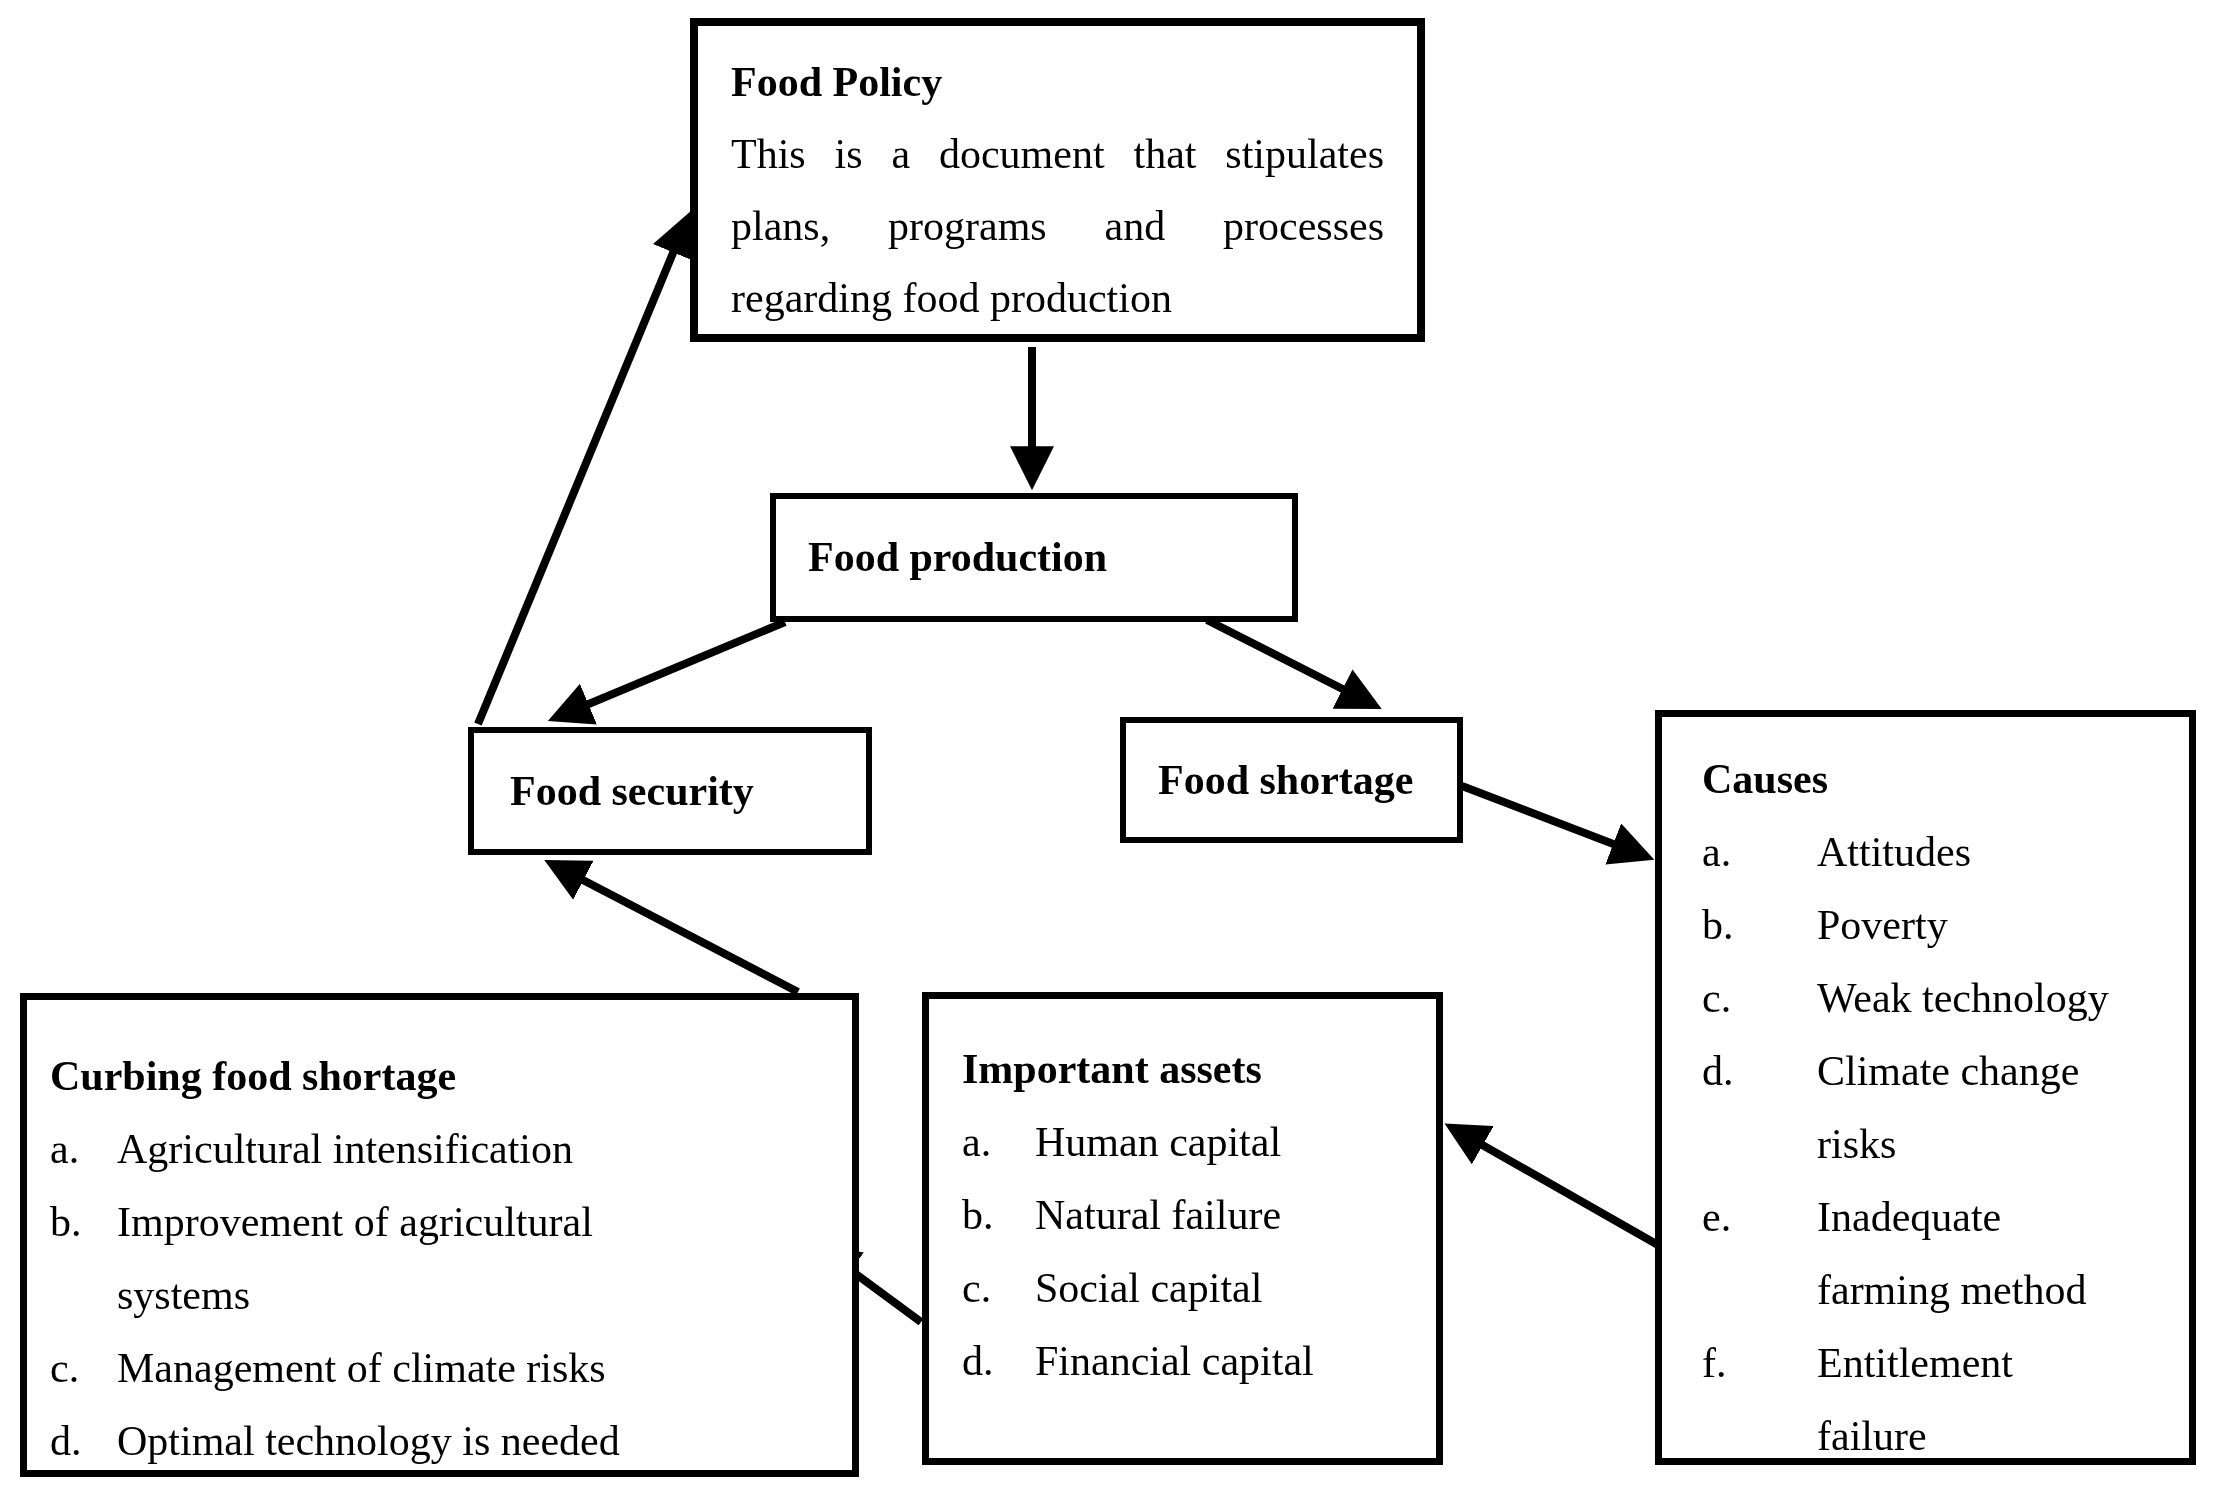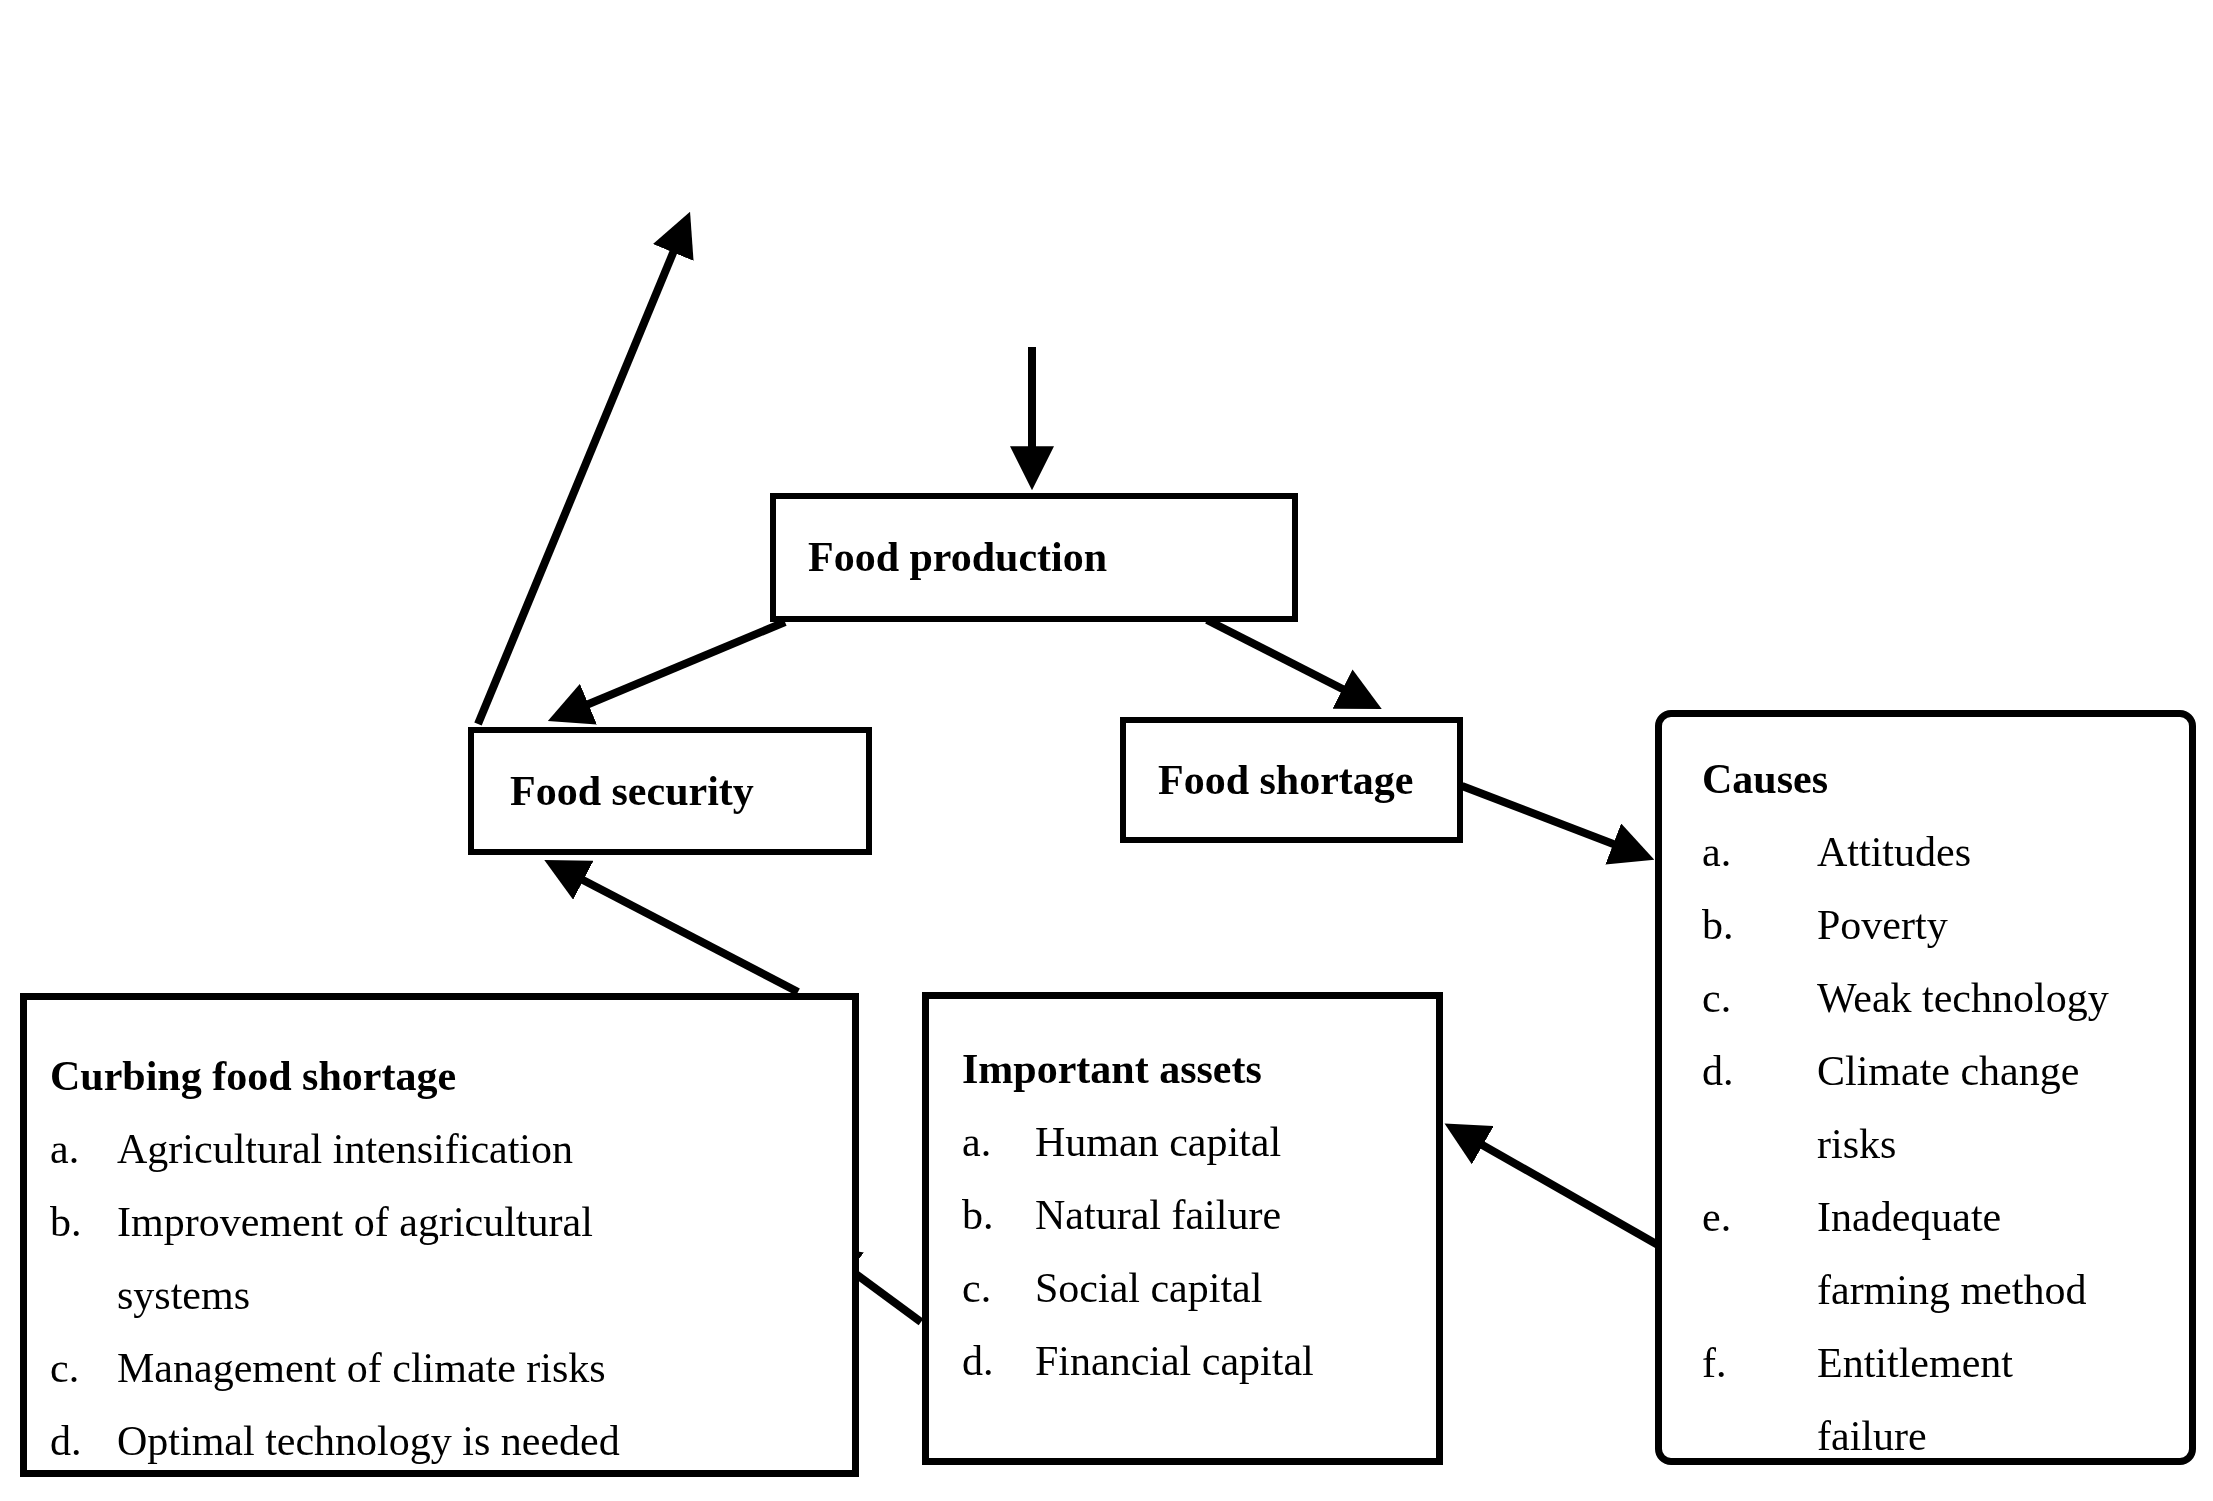--- a/index.html
+++ b/index.html
@@ -52,21 +52,21 @@
   .small {
     display: flex;
     align-items: center;
     font-weight: bold;
   }
   .production { left: 770px; top: 493px; width: 528px; height: 129px; padding-left: 32px; }
   .security   { left: 468px; top: 727px; width: 404px; height: 128px; padding-left: 36px; }
   .shortage   { left: 1120px; top: 717px; width: 343px; height: 126px; padding-left: 32px; }
   
   .listbox { border-width: 7px; }
-  .causes    { left: 1655px; top: 710px; width: 541px; height: 755px; padding: 26px 24px 0 40px; border-radius: 16px; }
+  .causes    { left: 1655px; top: 710px; width: 541px; height: 755px; padding: 26px 24px 0 40px; }
   .assets    { left: 922px;  top: 992px; width: 521px; height: 473px; padding: 34px 20px 8px 33px; }
   .curbing   { left: 20px;   top: 993px; width: 839px; height: 484px; padding: 40px 20px 0 23px; }
   .li {
     display: grid;
   }
   .causes  .li { grid-template-columns: 102px 1fr; }
   .assets  .li { grid-template-columns: 73px 1fr; }
   .curbing .li { grid-template-columns: 67px 1fr; }
   .item-text {
     white-space: pre-line;
@@ -87,20 +87,24 @@
     <line x1="1032" y1="347" x2="1032" y2="477" marker-end="url(#ah)"></line>
     <line x1="785" y1="622" x2="560" y2="716" marker-end="url(#ah)"></line>
     <line x1="1207" y1="620" x2="1370" y2="703" marker-end="url(#ah)"></line>
     <line x1="478" y1="724" x2="685" y2="224" marker-end="url(#ah)"></line>
     <line x1="1462" y1="786" x2="1642" y2="855" marker-end="url(#ah)"></line>
     <line x1="1658" y1="1245" x2="1456" y2="1130" marker-end="url(#ah)"></line>
     <line x1="921" y1="1322" x2="826" y2="1252" marker-end="url(#ah)"></line>
     <line x1="798" y1="992" x2="556" y2="866" marker-end="url(#ah)"></line>
   </svg>
 
+  <div class="box policy">
+    <div class="box-title">Food Policy</div>
+    <div class="box-desc">This is a document that stipulates plans, programs and processes regarding food production</div>
+  </div>
 
   <div class="box small production">
     <span>Food production</span>
   </div>
 
   <div class="box small shortage">
     <span>Food shortage</span>
   </div>
 
   <div class="box small security">

